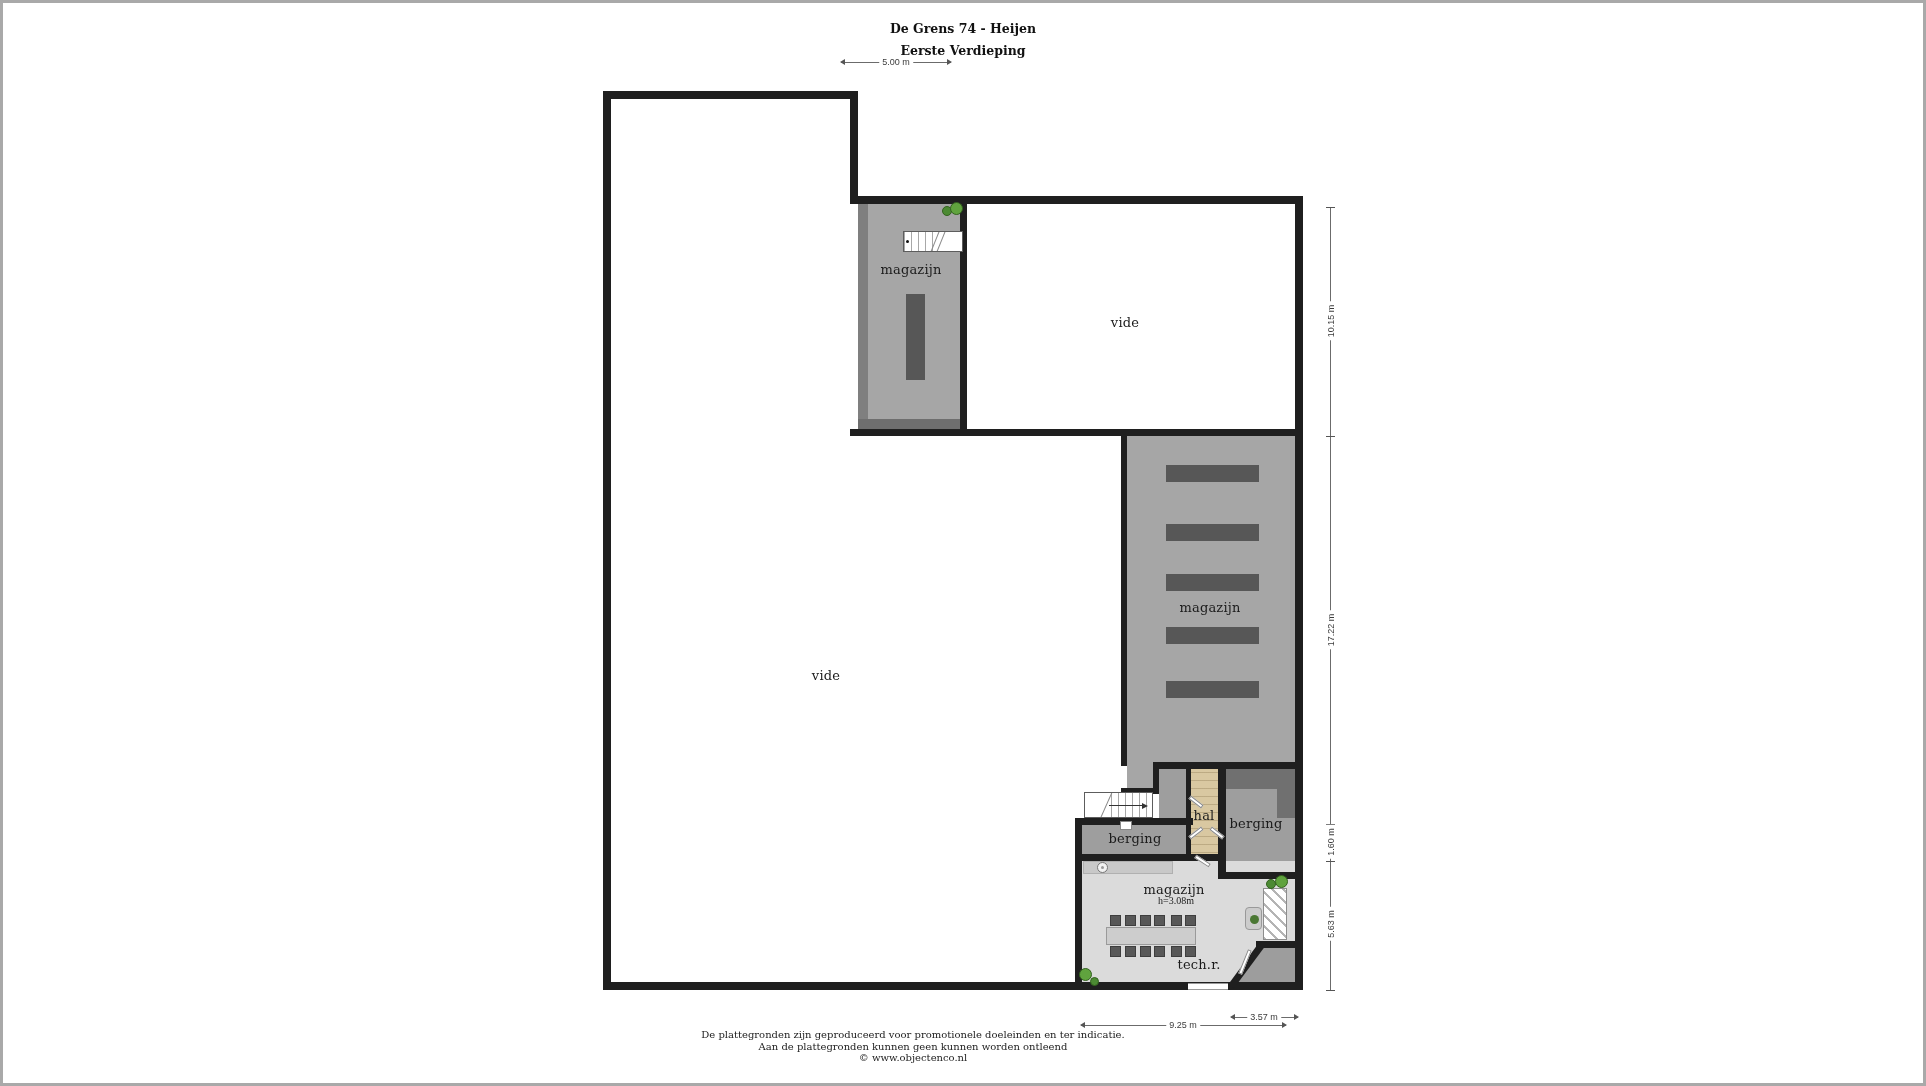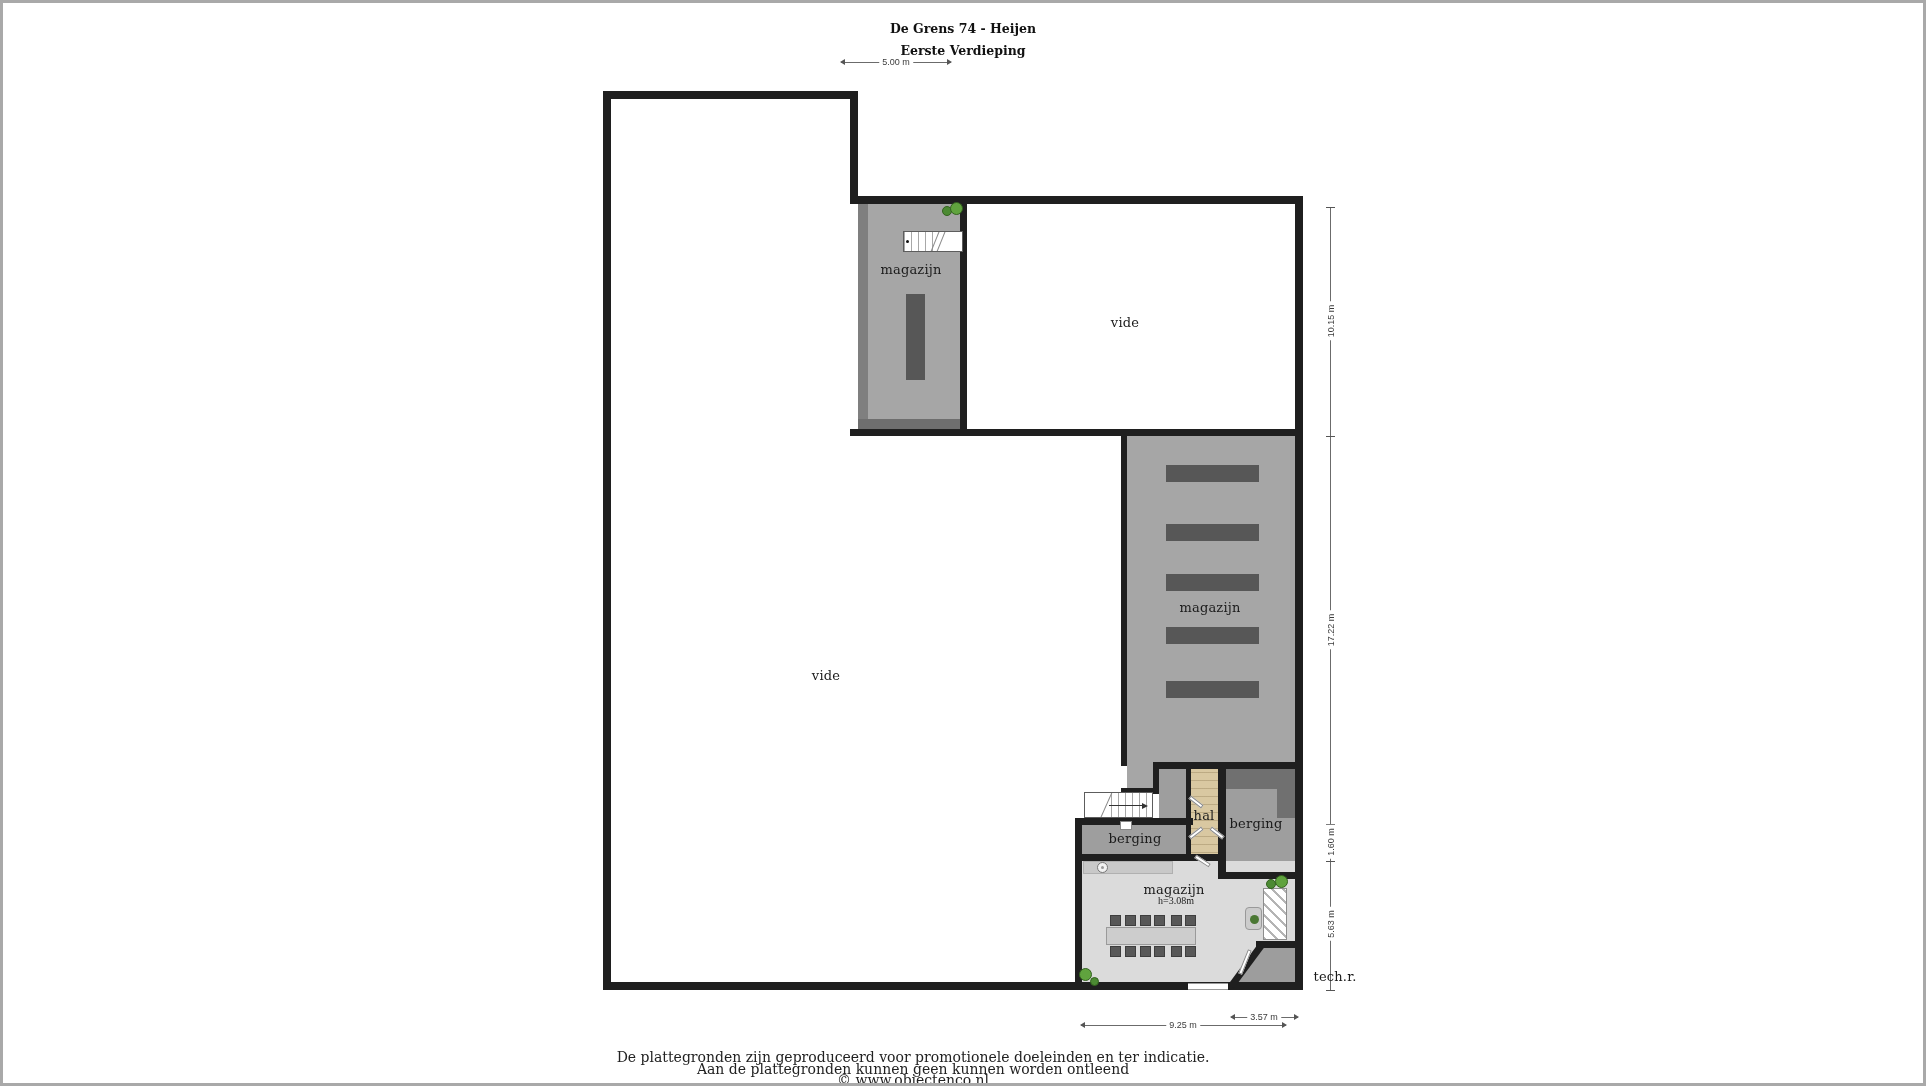--- a/index.html
+++ b/index.html
@@ -30,21 +30,21 @@
   .dim-text{position:absolute;transform:translate(-50%,-50%);font-family:"Liberation Sans",sans-serif;
             font-size:9px;color:#3c3c3c;background:#fff;padding:0 3px;white-space:nowrap;}
   .dim-text-v{position:absolute;transform:translate(-50%,-50%) rotate(-90deg);font-family:"Liberation Sans",sans-serif;
             font-size:9px;color:#3c3c3c;background:#fff;padding:0 3px;white-space:nowrap;}
   .arrow-l{position:absolute;width:0;height:0;border-top:3px solid transparent;border-bottom:3px solid transparent;border-right:5px solid #555;}
   .arrow-r{position:absolute;width:0;height:0;border-top:3px solid transparent;border-bottom:3px solid transparent;border-left:5px solid #555;}
   #title-block{position:absolute;left:960px;top:18px;transform:translateX(-50%);text-align:center;color:#111;}
   #title-block .t1{font-size:12.5px;font-weight:bold;}
   #title-block .t2{font-size:12.5px;font-weight:bold;margin-top:7px;}
   #footer{position:absolute;left:910px;top:1026px;transform:translateX(-50%);text-align:center;
-          font-size:14px;line-height:11.5px;color:#222;white-space:nowrap;margin-top:23px;}
+          font-size:10px;line-height:11.5px;color:#222;white-space:nowrap;}
   .dot{position:absolute;width:3px;height:3px;border-radius:50%;background:#111;}
   .sink{position:absolute;width:11px;height:11px;border-radius:50%;border:1px solid #777;background:#f2f2f2;box-sizing:border-box;}
   .sink i{position:absolute;left:3px;top:3px;width:3px;height:3px;border-radius:50%;background:#999;}
   .gap{position:absolute;background:#fff;border-top:1px solid #999;border-bottom:1px solid #999;box-sizing:border-box;}
   .arrow-line{position:absolute;height:1px;background:#333;}
   .arrow-head{position:absolute;width:0;height:0;border-top:3px solid transparent;border-bottom:3px solid transparent;border-left:6px solid #333;}
   .minitable{position:absolute;background:#cccccc;border:1px solid #999;border-radius:4px;box-sizing:border-box;}
   .minitable i{position:absolute;left:4px;top:7px;width:9px;height:9px;border-radius:50%;background:#4a7733;}
   .wallbox{position:absolute;background:#fff;border:1px solid #888;box-sizing:border-box;}
 </style>
@@ -194,21 +194,21 @@
 
   <div class="lbl" style="left:908px;top:266px;">magazijn</div>
   <div class="lbl" style="left:1122px;top:319px;">vide</div>
   <div class="lbl" style="left:823px;top:672px;">vide</div>
   <div class="lbl" style="left:1207px;top:604px;">magazijn</div>
   <div class="lbl" style="left:1132px;top:835px;">berging</div>
   <div class="lbl" style="left:1201px;top:812px;">hal</div>
   <div class="lbl" style="left:1253px;top:820px;">berging</div>
   <div class="lbl" style="left:1171px;top:886px;">magazijn</div>
   <div class="lbl-note" style="left:1173px;top:897px;font-family:Liberation Serif, serif;">h=3.08m</div>
-  <div class="lbl" style="left:1332px;top:961px;margin-top:12px;">tech.r.</div>
+  <div class="lbl" style="left:1196px;top:961px;">tech.r.</div>
 
   <div id="footer">
     <div>De plattegronden zijn geproduceerd voor promotionele doeleinden en ter indicatie.</div>
     <div>Aan de plattegronden kunnen geen kunnen worden ontleend</div>
     <div>© www.objectenco.nl</div>
   </div>
 
 </div>
 
 </body></html>

